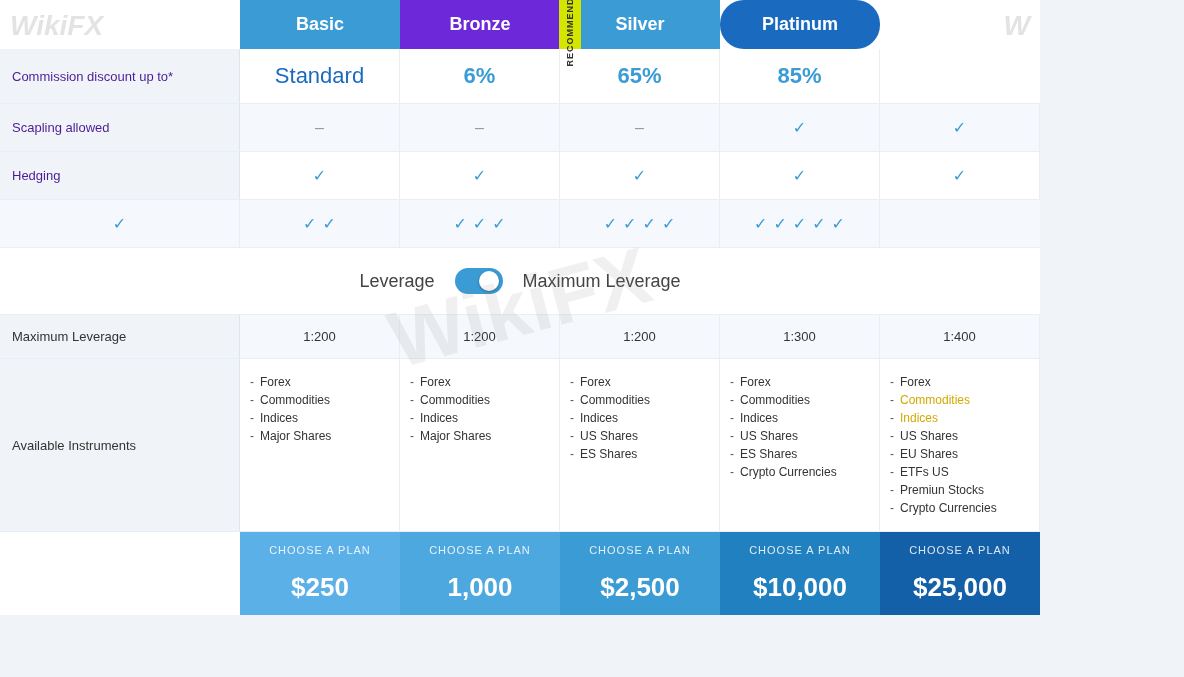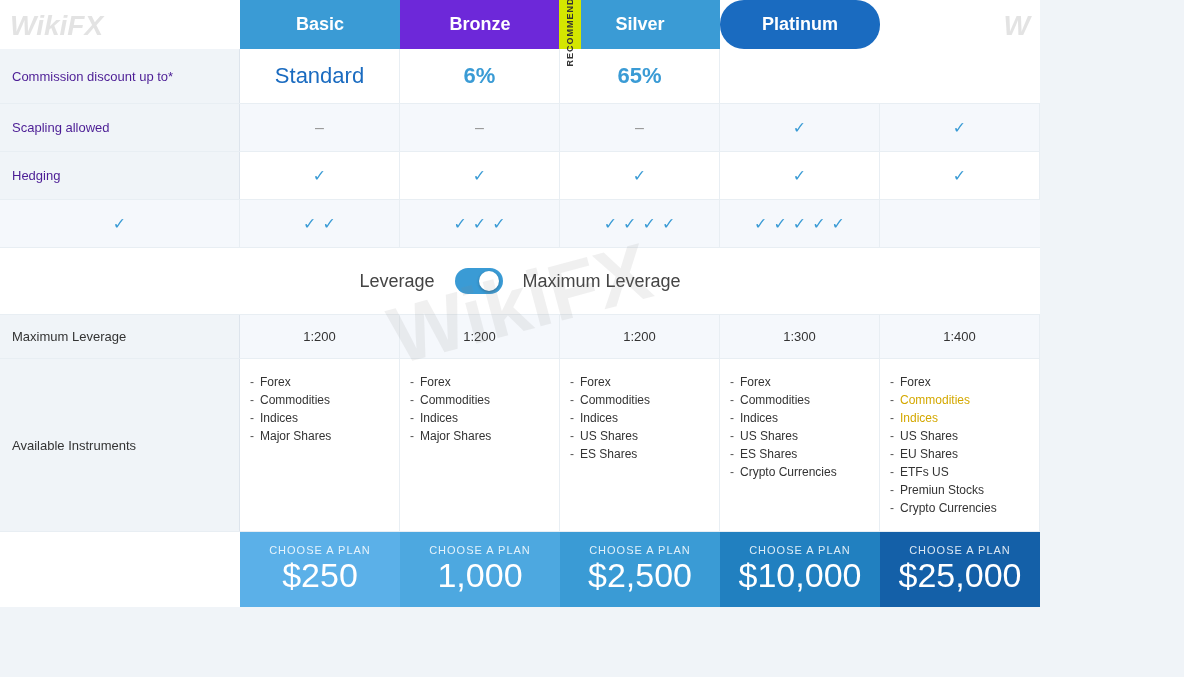--- a/index.html
+++ b/index.html
@@ -300,26 +300,26 @@
     .cta-cell.bronze-cta { background: #4da8e0; }
     .cta-cell.silver-cta { background: #3a9bd5; }
     .cta-cell.gold-cta { background: #2180c0; }
     .cta-cell.platinum-cta { background: #1460a8; }
 
     .cta-label {
       font-size: 11px;
       color: rgba(255,255,255,0.85);
       text-transform: uppercase;
       letter-spacing: 1px;
-      margin-bottom: 0;
+      margin-bottom: 16px;
     }
 
     .cta-amount {
-      font-size: 34px;
-      font-weight: normal;
+      font-size: 26px;
+      font-weight: bold;
       color: #fff;
     }
   </style>
 </head>
 <body>
 
 <div class="container">
 
   <div class="watermark-logo-top">WikiFX</div>
   <div class="watermark-logo-right">W</div>
@@ -338,20 +338,21 @@
       <span>Silver</span>
     </div>
     <div class="header-cell platinum">Platinum</div>
   </div>
 
   <div class="table-row">
     <div class="row-label">Commission discount up to*</div>
     <div class="row-cell commission-standard">Standard</div>
     <div class="row-cell commission-val">6%</div>
     <div class="row-cell commission-val">65%</div>
+    <div class="row-cell commission-val">85%</div>
   </div>
 
   <div class="table-row">
     <div class="row-label">Scapling allowed</div>
     <div class="row-cell dash">–</div>
     <div class="row-cell dash">–</div>
     <div class="row-cell dash">–</div>
     <div class="row-cell checkmark">✓</div>
     <div class="row-cell checkmark">✓</div>
   </div>

